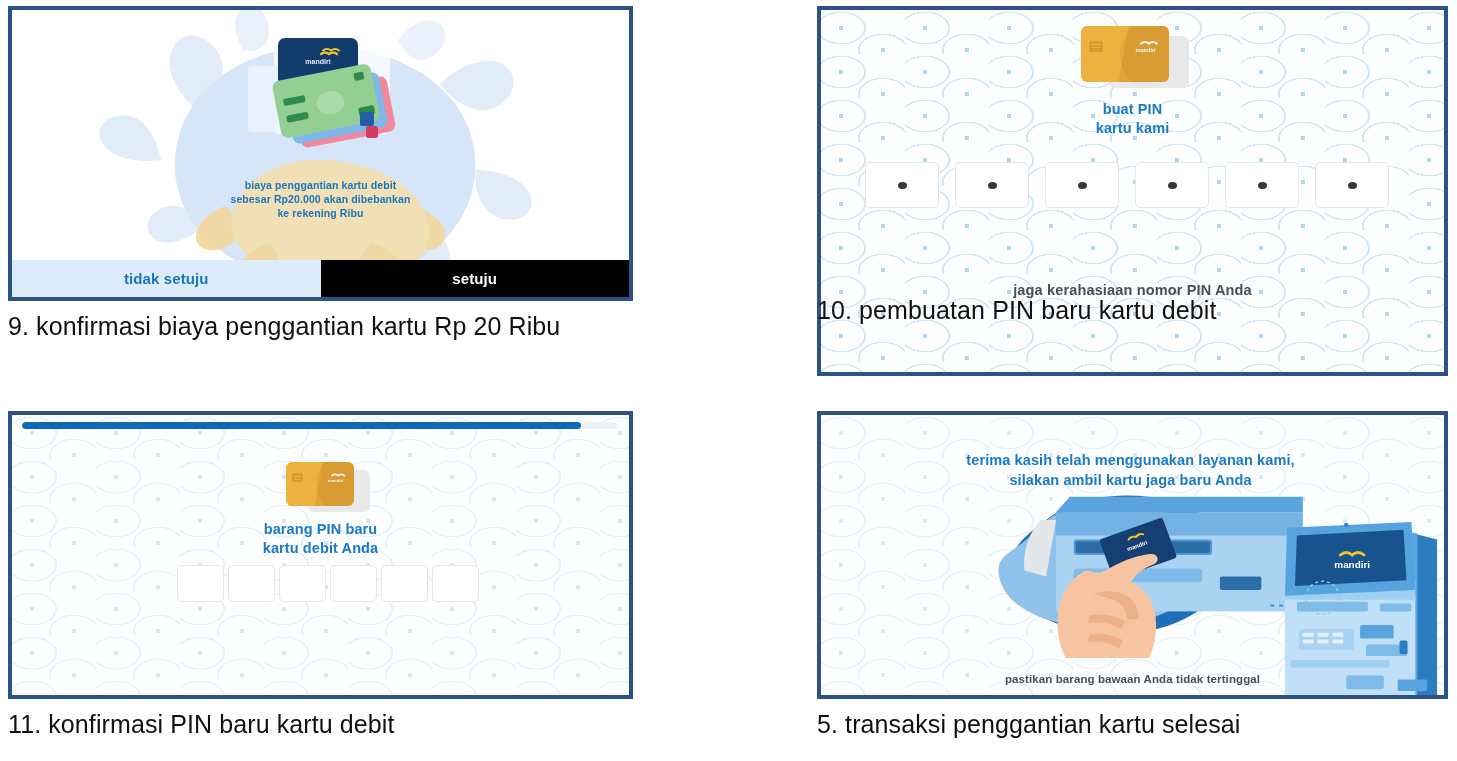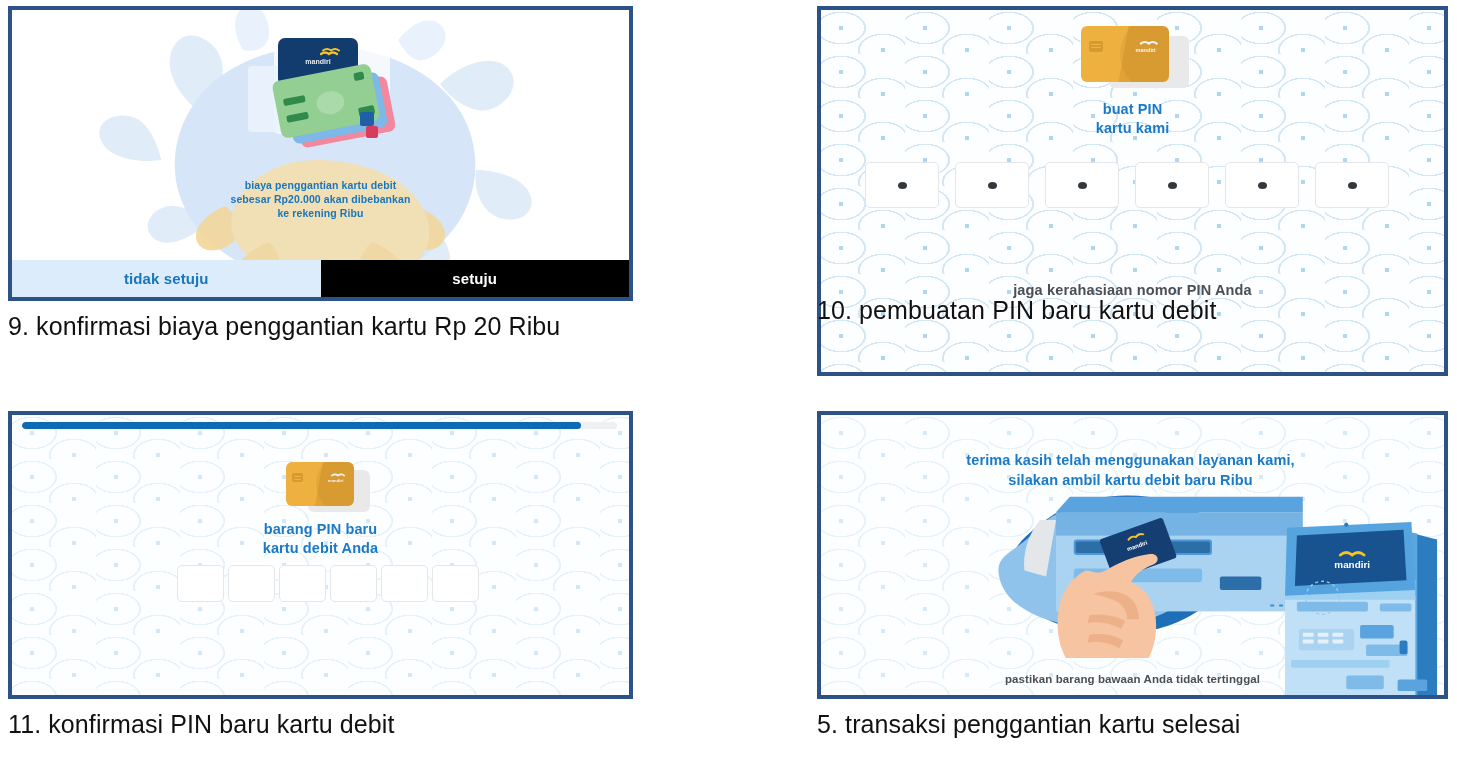--- a/index.html
+++ b/index.html
@@ -359,21 +359,21 @@
     </div>
   </div>
   <div class="caption" style="left:8px; top:710px;">11. konfirmasi PIN baru kartu debit</div>
 
   <div class="panel" style="left:817px; top:411px; width:631px; height:288px;">
     <div class="screen">
       <div class="batik" style="opacity:.5;"></div>
 
       <div class="p12-head" style="top:35px;">
         <div>terima kasih telah menggunakan layanan kami,</div>
-        <div>silakan ambil kartu debit baru Ribu</div>
+        <div>silakan ambil kartu jaga baru Anda</div>
       </div>
 
       <svg viewBox="0 0 631 288" preserveAspectRatio="none" style="position:absolute;inset:0;width:100%;height:100%;">
 
         <path fill="#1f6fb8" d="M232 105c30-22 80-28 124-16 44 12 62 44 54 76-8 32-52 58-104 60-52 2-102-18-112-50-10-32 8-48 38-70z"></path>
         <path fill="#8fc3ec" d="M218 118c22-26 70-34 112-24 42 10 62 38 56 68-6 30-48 54-98 56-50 2-96-16-106-46-10-30 14-28 36-54z"></path>
 
         <path fill="#e3e7ea" d="M222 108c-12 14-18 34-16 52l22 6 10-58z"></path>
 
         <rect x="238" y="118" width="250" height="84" fill="#a9d3f1"></rect>

